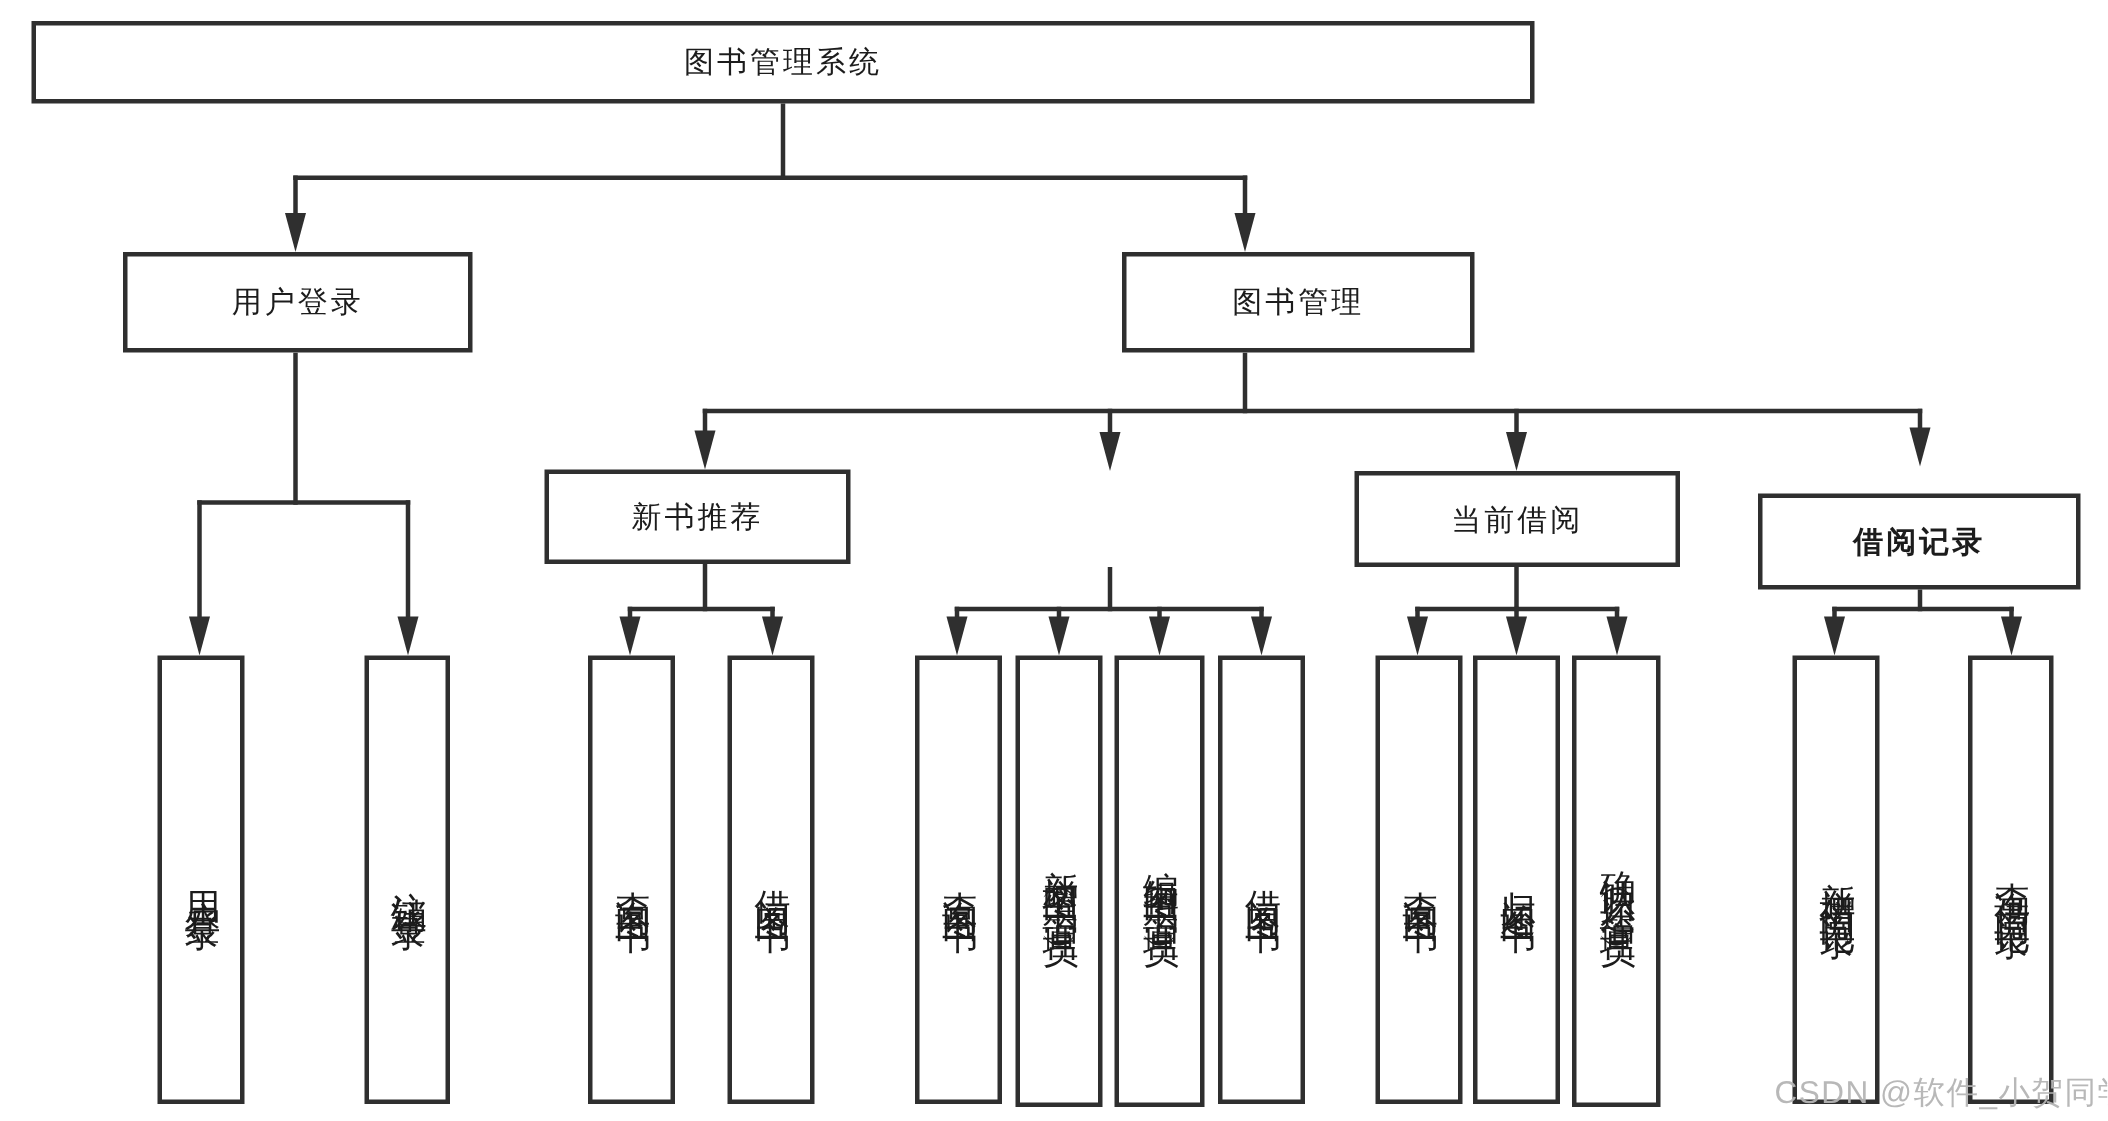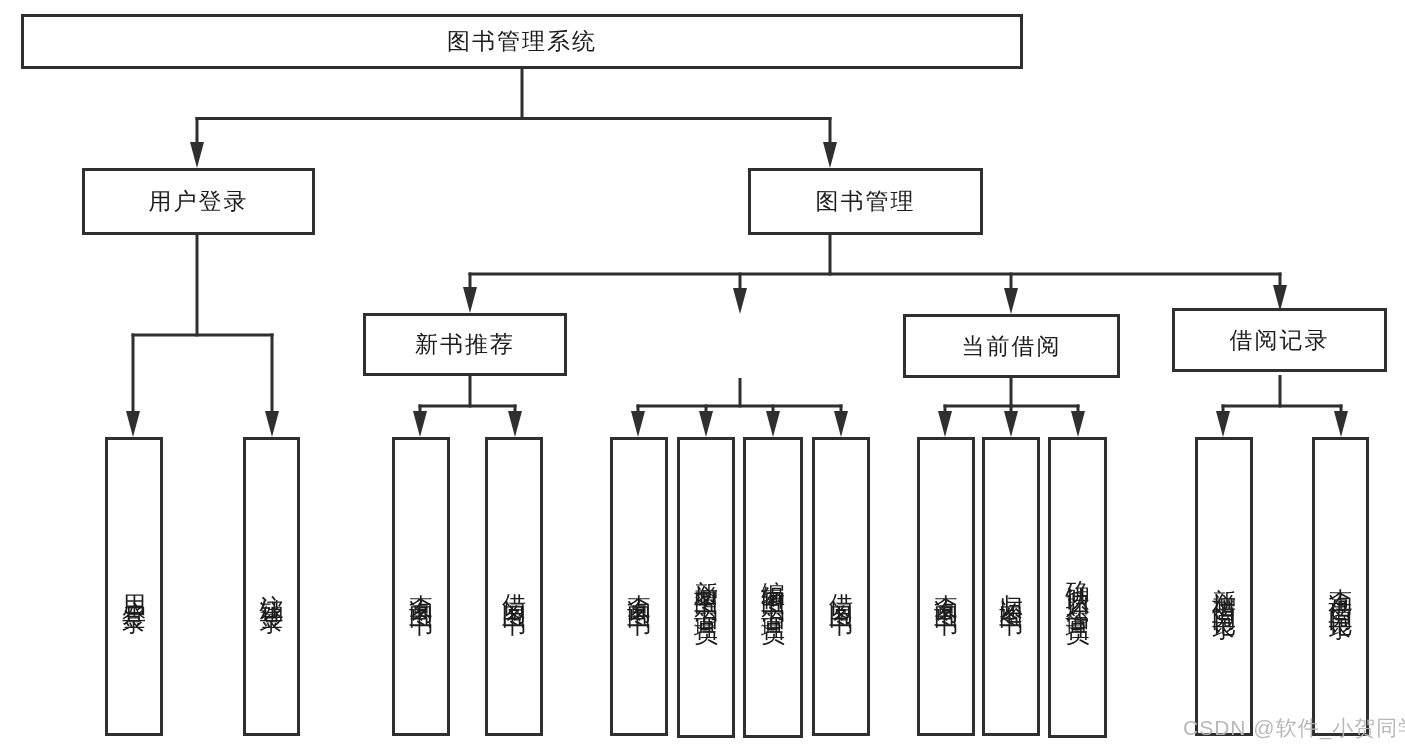--- a/index.html
+++ b/index.html
@@ -27,21 +27,21 @@
     position: absolute;
     box-sizing: border-box;
     border: 3px solid #2f2f2f;
     background: #ffffff;
     display: flex;
     align-items: center;
     justify-content: center;
     color: #1c1c1c;
   }
   .node.h-label {
-    font-size: 23px;
+    font-size: 20px;
     letter-spacing: 2px;
     text-align: left;
   }
   .node.v-label {
     font-size: 24px;
   }
   .v-text {
     writing-mode: vertical-rl;
     text-orientation: mixed;
     letter-spacing: 6px;
@@ -140,21 +140,21 @@
   <div class="node h-label" style="left:748px; top:168px; width:235px; height:67px;">
     <span>图书管理</span>
   </div>
 
   <div class="node h-label" style="left:363px; top:313px; width:204px; height:63px;">
     <span>新书推荐</span>
   </div>
   <div class="node h-label" style="left:903px; top:314px; width:217px; height:64px;">
     <span>当前借阅</span>
   </div>
-  <div class="node h-label" style="left:1172px; top:308px; width:215px; height:64px;">
+  <div class="node h-label" style="left:1172px; top:329px; width:215px; height:64px;font-weight:bold;">
     <span>借阅记录</span>
   </div>
 
   <div class="node v-label" style="left:105px; top:437px; width:58px; height:299px;">
     <span class="v-text">用户登录</span>
   </div>
   <div class="node v-label" style="left:243px; top:437px; width:57px; height:299px;">
     <span class="v-text">注销登录</span>
   </div>
 

